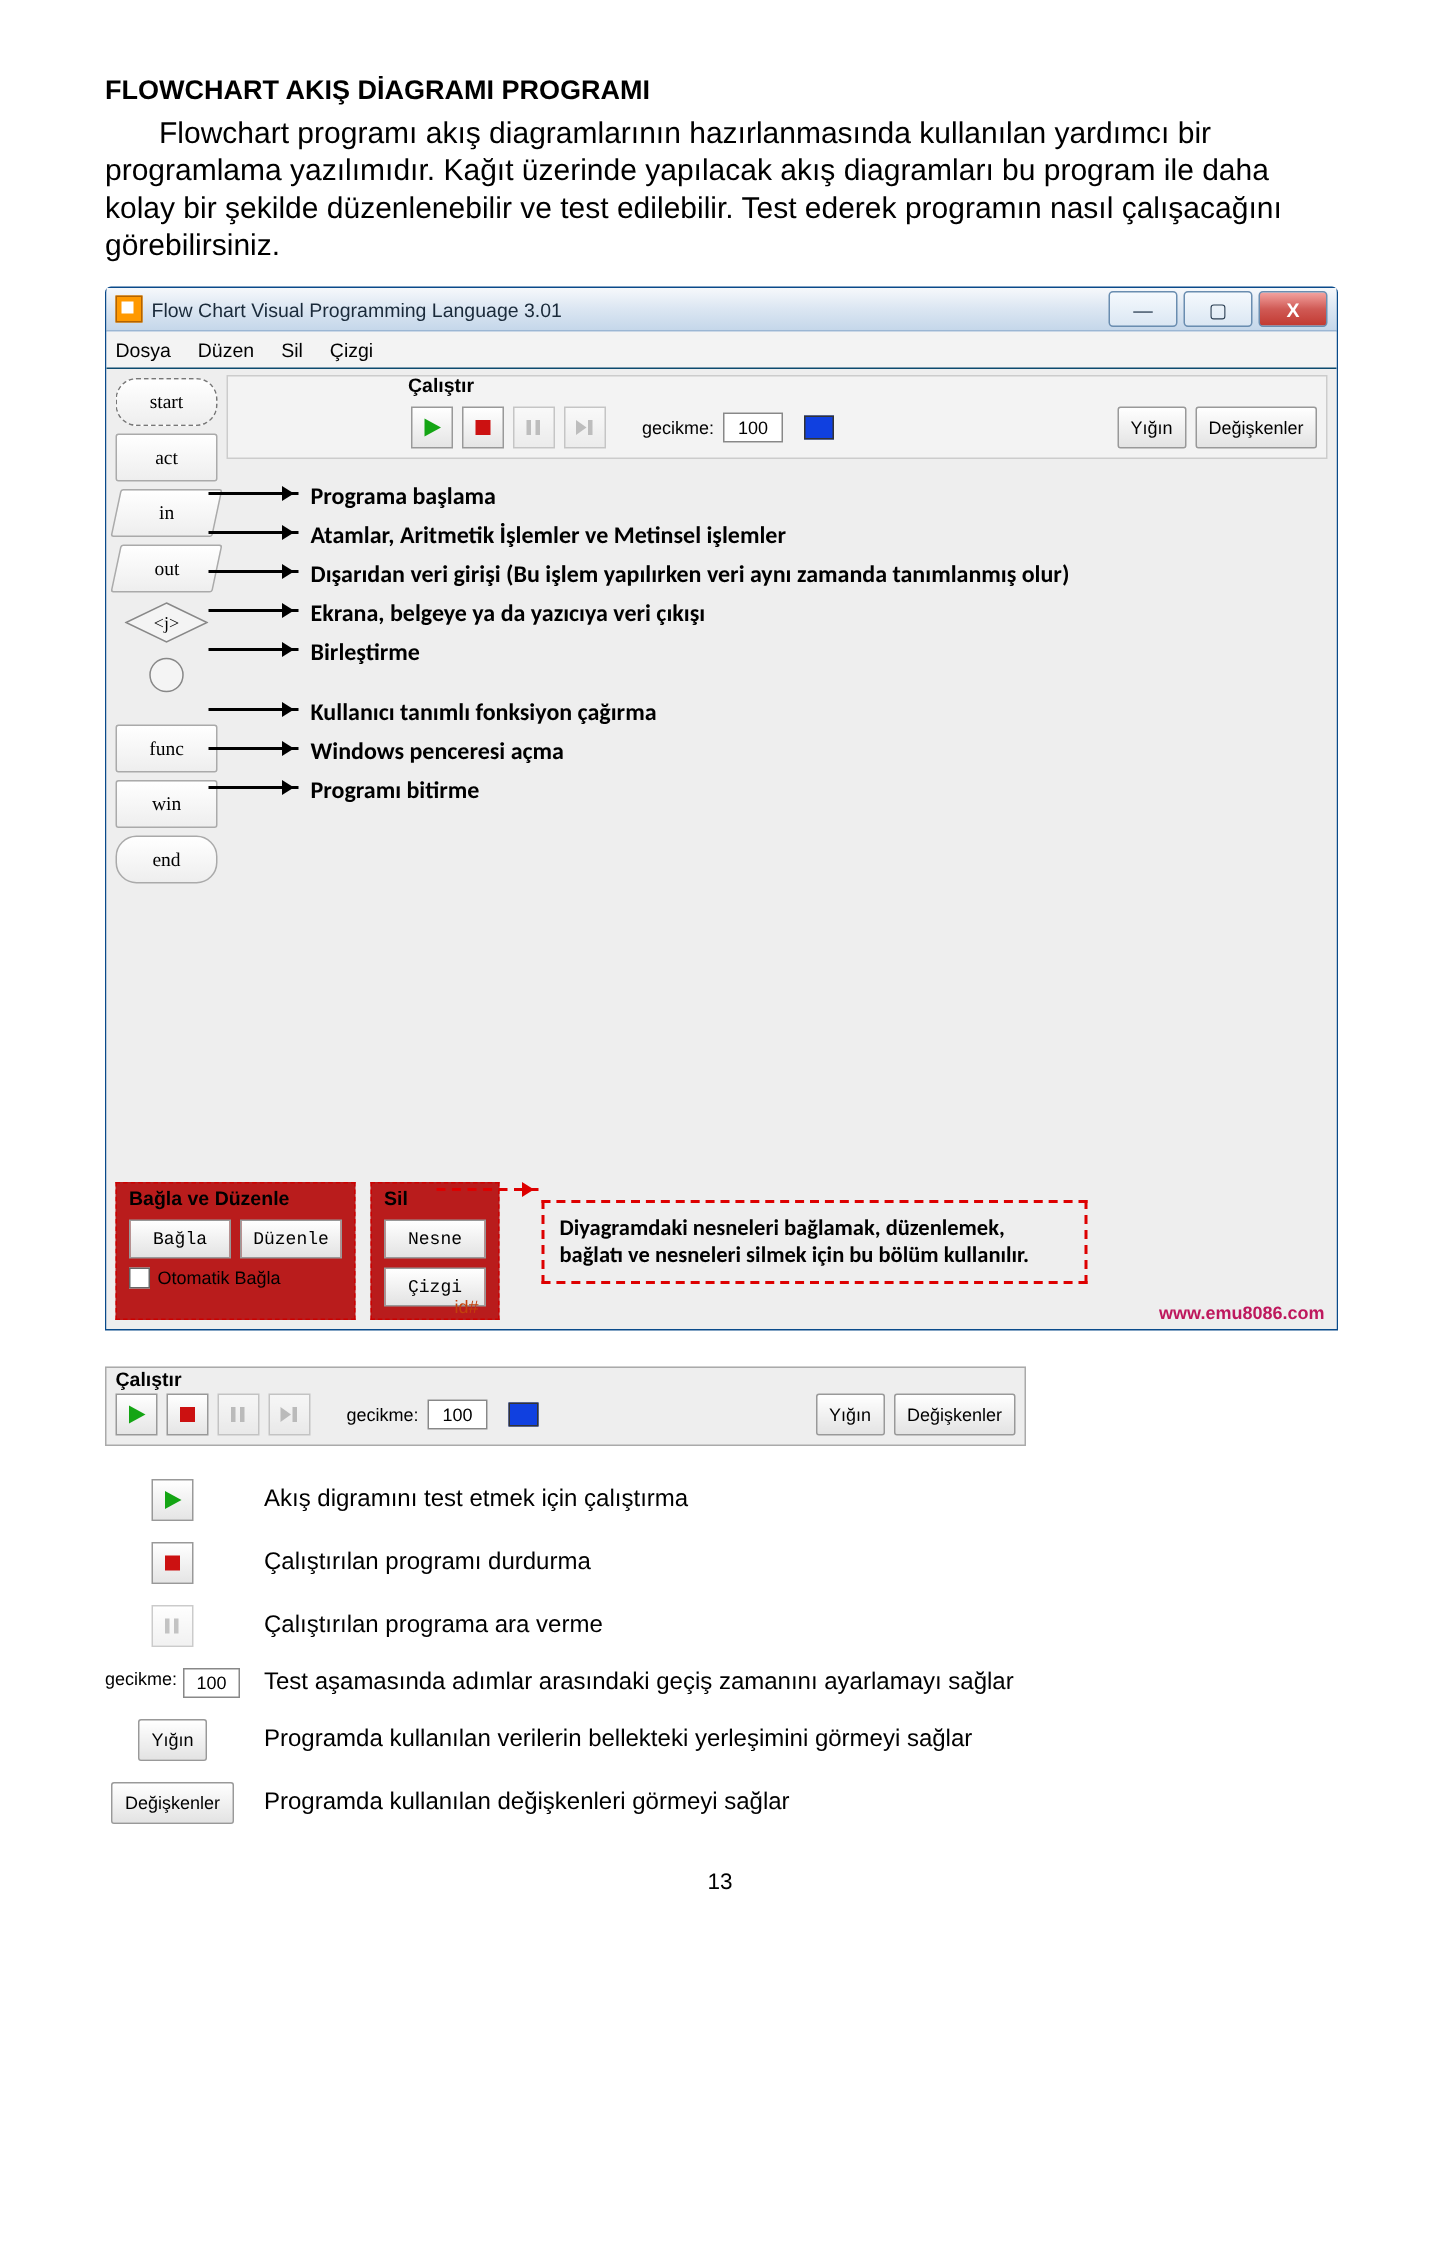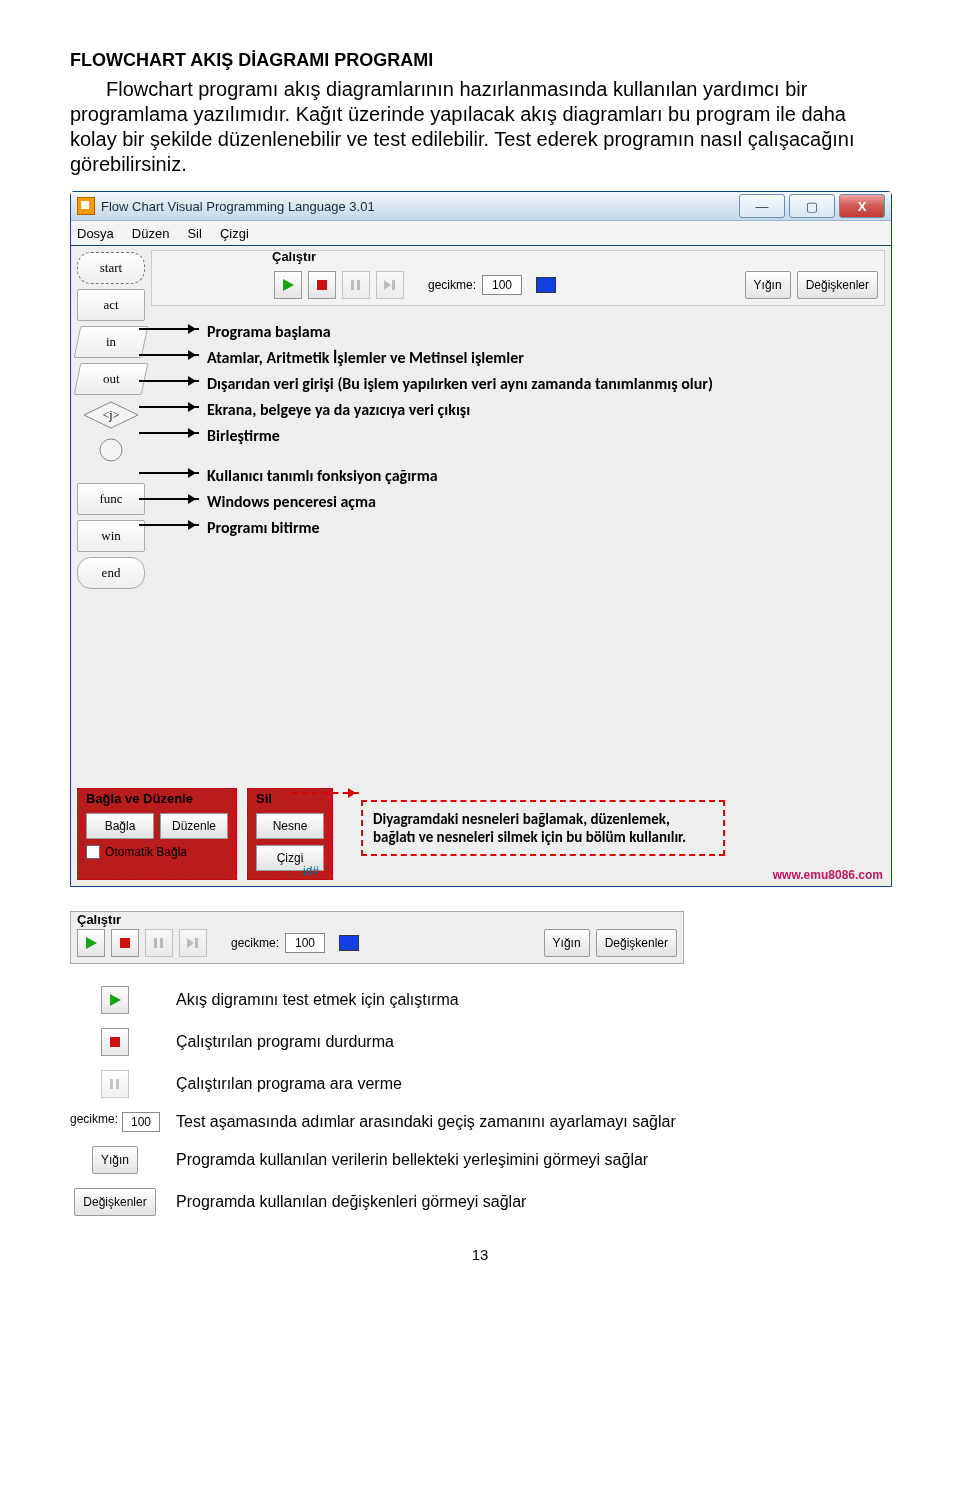--- a/index.html
+++ b/index.html
@@ -68,31 +68,31 @@
   .arrow-row .arrow::after{
     content:"";position:absolute;right:-2px;top:-4px;border:5px solid transparent;border-left:8px solid #000;
   }
   .arrow-row .txt{margin-left:46px;display:block;line-height:1.25;}
   .bottom-groups{
     position:absolute;left:6px;bottom:6px;display:flex;gap:10px;
   }
   .grp{border:1px dashed #c00;padding:24px 8px 8px 8px;position:relative;background:#b91c1c;}
   .grp .glbl{position:absolute;left:8px;top:2px;font-size:13px;font-weight:bold;}
   .grp .row{display:flex;gap:6px;}
-  .grp .btn{width:66px;height:24px;border:1px solid #999;background:linear-gradient(#fff,#e3e3e3);font-size:12px;display:flex;align-items:center;justify-content:center;}
+  .grp .btn{width:66px;height:24px;border:1px solid #999;background:linear-gradient(#fff,#e3e3e3);font-size:12px;display:flex;align-items:center;justify-content:center;font-family:Liberation Mono, monospace;}
   .grp .chk{font-size:12px;margin-top:6px;display:flex;align-items:center;}
   .grp .chk .box{width:12px;height:12px;border:1px solid #666;background:#fff;margin-right:5px;}
   .redbox{
     position:absolute;left:290px;bottom:30px;width:340px;border:2px dashed #d00;padding:8px 10px;
     font-weight:bold;font-size:15px;font-family:Calibri,Arial,sans-serif;
   }
   .redarrow{position:absolute;left:220px;bottom:90px;width:68px;height:2px;border-top:2px dashed #d00;}
   .redarrow::after{content:"";position:absolute;right:-2px;top:-6px;border:5px solid transparent;border-left:8px solid #d00;}
   .siteurl{position:absolute;right:8px;bottom:4px;font-size:12px;color:#be185d;font-weight:bold;}
-  .idhash{position:absolute;left:232px;bottom:8px;font-size:12px;color:#0369a1;}
+  .idhash{position:absolute;left:232px;bottom:8px;font-size:12px;color:#c2410c;}
   
   .toolbar2{
     margin-top:24px;border:1px solid #aaa;background:#eee;width:600px;padding:2px 6px 6px 6px;position:relative;
   }
   .toolbar2 .lbl{font-size:13px;font-weight:bold;position:relative;top:-2px;}
   .toolbar2 .row{display:flex;align-items:center;gap:6px;}
   
   .explain{margin-top:22px;}
   .erow{display:flex;align-items:center;gap:16px;margin-bottom:14px;font-size:16px;}
   .eicon{width:90px;display:flex;justify-content:center;}

